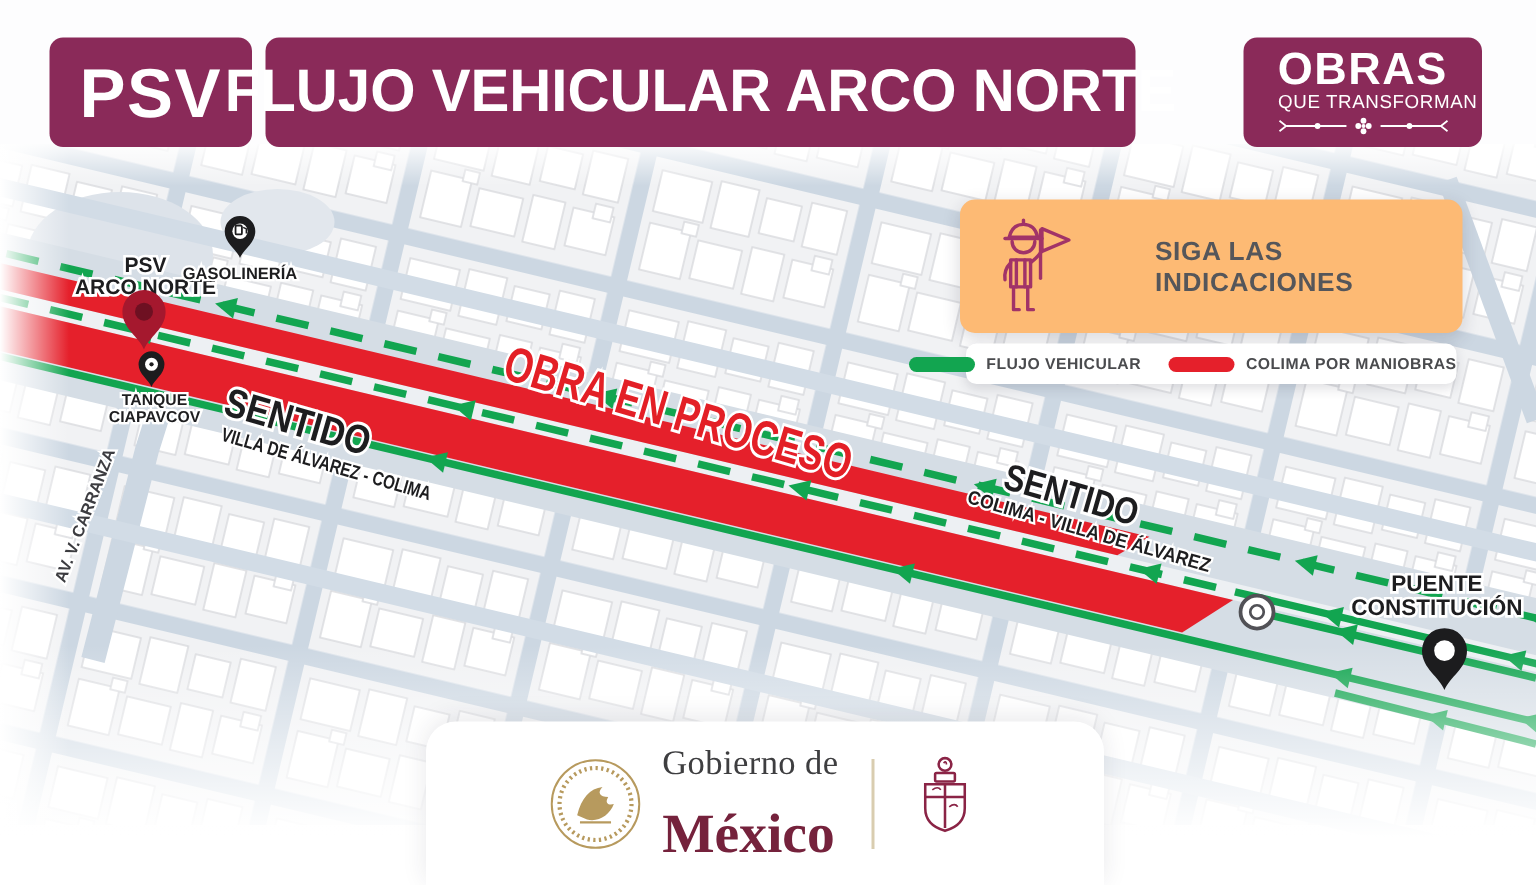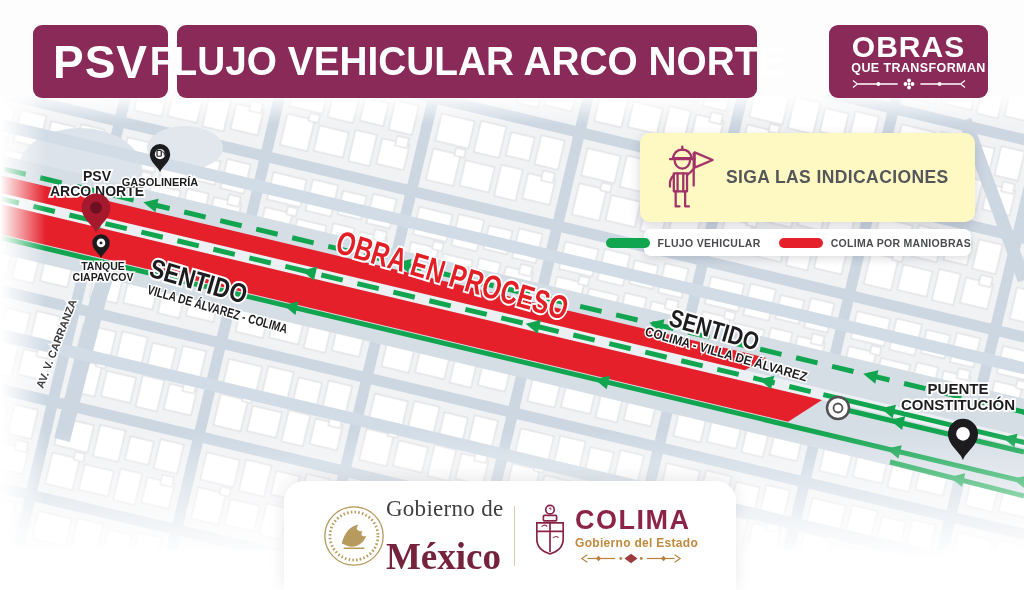--- a/index.html
+++ b/index.html
@@ -8,36 +8,36 @@
   .abs{position:absolute;}
   
   .hbox{position:absolute;top:25px;height:73px;background:#8A2A59;border-radius:9px;
         display:flex;flex-direction:column;align-items:center;justify-content:center;color:#fff;}
   .psv-box{left:33px;width:135px;}
   .psv-box span{font-weight:bold;font-size:46px;letter-spacing:1px;}
   .title-box{left:177px;width:580px;}
   .title-box span{font-weight:bold;font-size:40px;white-space:nowrap;transform:scaleX(.97);letter-spacing:0;}
   .obras-box{left:829px;width:159px;}
   .obras-line1{font-weight:bold;font-size:30px;line-height:28px;letter-spacing:1px;}
-  .obras-line2{font-weight:bold;font-size:12.5px;letter-spacing:.4px;line-height:14px;margin-left:20px;}
+  .obras-line2{font-weight:normal;font-size:12.5px;letter-spacing:.4px;line-height:14px;margin-left:20px;}
   
-  .legend-card{position:absolute;left:640px;top:133px;width:335px;height:89px;background:#fef9c3;
-        border-radius:10px;box-shadow:0 4px 12px rgba(40,40,60,.18);display:flex;align-items:center;z-index:3;}
+  .legend-card{position:absolute;left:640px;top:133px;width:335px;height:89px;background:#fdba74;
+        border-radius:10px;box-shadow:0 4px 12px rgba(40,40,60,.18);display:flex;align-items:center;z-index:3;gap:44px;}
   .legend-text{color:#55565A;font-weight:bold;font-size:17.5px;line-height:21px;letter-spacing:.4px;}
   .legend-bar{position:absolute;left:644px;top:229px;width:327px;height:27px;background:#fff;
         border-radius:7px;box-shadow:0 3px 8px rgba(40,40,60,.15);display:flex;align-items:center;
         justify-content:flex-end;gap:8px;z-index:3;}
   .pill{width:44px;height:10px;border-radius:5px;flex:0 0 auto;}
   .pill-green{background:#12A550;}
   .pill-red{background:#E5202B;}
   .legend-item-label{font-size:10.5px;font-weight:bold;color:#4A4B4E;letter-spacing:.3px;white-space:nowrap;}
   
   .footer-card{position:absolute;left:284px;top:481px;width:452px;height:109px;background:#fff;
         border-radius:20px 20px 0 0;box-shadow:0 -3px 16px rgba(40,40,60,.10);display:flex;
-        align-items:center;justify-content:center;z-index:3;}
+        align-items:center;justify-content:center;gap:12px;z-index:3;}
   .gob-block{display:flex;flex-direction:column;line-height:1;}
   .gob-line1{font-family:"Liberation Serif",serif;font-size:23px;color:#3E3E40;letter-spacing:.3px;}
   .gob-line2{font-family:"Liberation Serif",serif;font-weight:bold;font-size:37px;color:#75223C;margin-top:18px;}
   .footer-divider{width:1.5px;height:60px;background:#d9cdb0;margin:0 10px;}
   .colima-block{display:flex;flex-direction:column;align-items:flex-start;line-height:1;}
   .colima-title{font-weight:bold;font-size:27px;color:#8C2447;letter-spacing:1.5px;}
   .colima-sub{font-weight:bold;font-size:12px;color:#C08A3E;margin-top:3px;letter-spacing:.3px;}
   svg text{font-family:"Liberation Sans",sans-serif;font-weight:bold;}
   .halo{paint-order:stroke;stroke:#ffffff;}
 </style>
@@ -268,30 +268,13 @@
   <svg width="50" height="64" viewBox="-20 -34 40 68" style="flex:0 0 auto">
     <g stroke="#8A2446" fill="none" stroke-width="1.8">
       <circle cx="0" cy="-28" r="4.5"></circle>
       <path d="M-1,-29 q2,-2 2,1" stroke-width="1.2"></path>
       <rect x="-7" y="-22" width="14" height="6" rx="1"></rect>
       <path d="M-14,-14 h28 v17 q0,12 -14,16 q-14,-4 -14,-16 Z"></path>
       <path d="M-14,-5 h28 M0,-14 v31"></path>
       <path d="M-9,-10 q4,-3 6,0 M3,2 q4,-3 6,0" stroke-width="1.2"></path>
     </g>
   </svg>
-  <div class="colima-block">
-    <span class="colima-title">COLIMA</span>
-    <span class="colima-sub">Gobierno del Estado</span>
-    <svg width="112" height="13" viewBox="0 0 110 14" style="margin-top:3px">
-      <g stroke="#B7823F" fill="#B7823F">
-        <path d="M8,7 H38" stroke-width="1.3"></path>
-          <path d="M72,7 H102" stroke-width="1.3"></path>
-        <path d="M8,3 L2,7 L8,11" fill="none" stroke-width="1.2"></path>
-        <path d="M102,3 L108,7 L102,11" fill="none" stroke-width="1.2"></path>
-        <rect x="18" y="5" width="4" height="4" transform="rotate(45 20 7)" stroke="none"></rect>
-        <rect x="88" y="5" width="4" height="4" transform="rotate(45 90 7)" stroke="none"></rect>
-        <circle cx="44" cy="7" r="1.5" stroke="none"></circle>
-          <circle cx="66" cy="7" r="1.5" stroke="none"></circle>
-        <path d="M48,7 L55,2 L55,12 Z M62,7 L55,2 L55,12 Z" fill="#9E3B3B" stroke="none"></path>
-      </g>
-    </svg>
-  </div>
 </div>
 
 </body></html>

